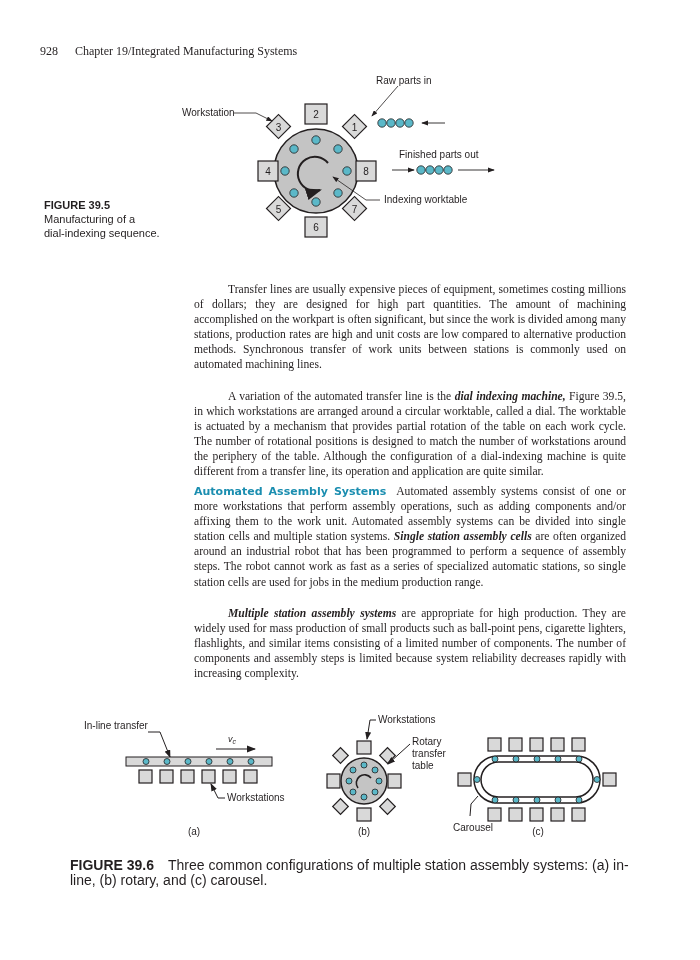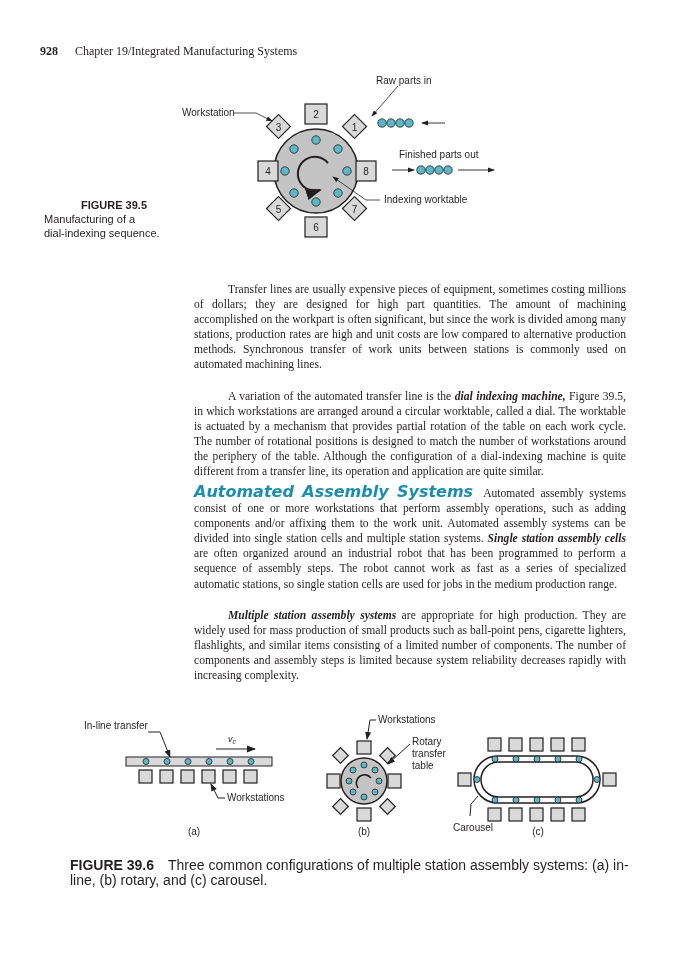--- a/index.html
+++ b/index.html
@@ -1,27 +1,27 @@
 <!DOCTYPE html>
 <html><head>
 <meta charset="utf-8">
 <style>
   html, body { margin: 0; padding: 0; background: #ffffff; }
   body { width: 700px; height: 960px; position: relative; overflow: hidden; color: #231f20; }
   .serif { font-family: "Liberation Serif", "DejaVu Serif", serif; }
   .sans { font-family: "Liberation Sans", "DejaVu Sans", sans-serif; }
   .running-head { position: absolute; left: 40px; top: 44px; font-size: 12px; }
-  .running-head .pagenum { font-weight: bold; margin-right: 14px; }
+  .running-head .pagenum { font-weight: normal; margin-right: 14px; }
   .fig1 { position: absolute; left: 170px; top: 72px; width: 360px; height: 168px; }
   .fig-caption-side { position: absolute; left: 44px; top: 198px; width: 140px; font-size: 11px; line-height: 14px; }
-  .fig-caption-side .fig-label { font-weight: bold; display: block; text-align: center; }
+  .fig-caption-side .fig-label { font-weight: bold; display: block; }
   .body-text { position: absolute; left: 178px; width: 464px; font-size: 11.6px; line-height: 15.1px; text-align: justify; }
   .body-text p { margin: 16px; }
   .indent { text-indent: 34px; }
-  .heading-inline { color: #1b8eb0; font-weight: bold; font-family: "DejaVu Sans", "Liberation Sans", sans-serif; font-size: 16px; margin-right: 10px; font-style: italic; }
+  .heading-inline { color: #1b8eb0; font-weight: bold; font-family: "DejaVu Sans", "Liberation Sans", sans-serif; font-size: 11px; margin-right: 10px; }
   .bi { font-weight: bold; font-style: italic; }
   .fig2 { position: absolute; left: 70px; top: 704px; width: 580px; height: 140px; }
   .fig-caption-bottom { position: absolute; left: 70px; top: 858px; width: 560px; font-size: 14px; line-height: 15px; }
   .fig-caption-bottom .fig-label { font-weight: bold; margin-right: 14px; }
   svg text { font-family: "Liberation Sans", "DejaVu Sans", sans-serif; }
 </style>
 </head>
 <body>
 
 <div class="running-head serif">

